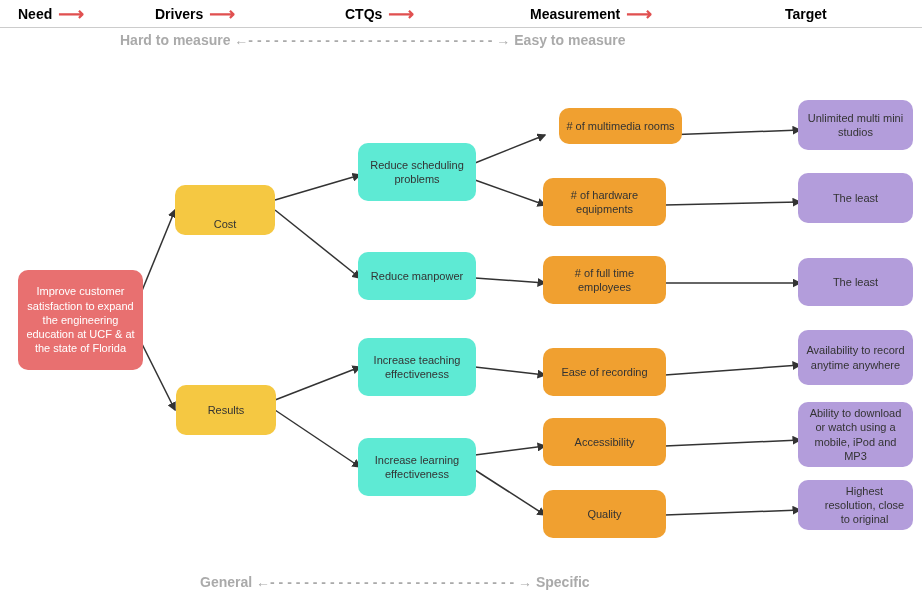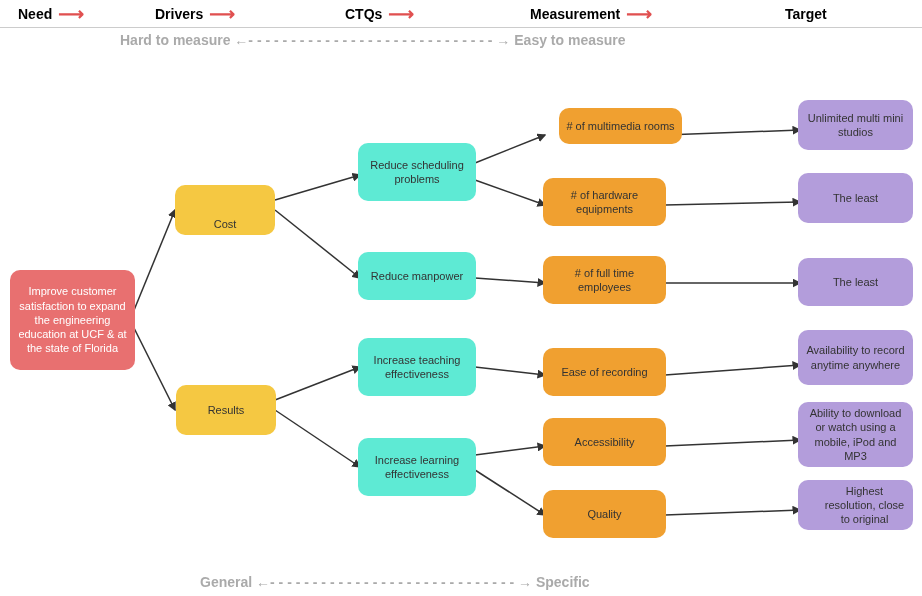--- a/index.html
+++ b/index.html
@@ -55,20 +55,21 @@
       text-align: center;
       font-size: 11px;
       font-weight: normal;
       color: #333;
       padding: 4px 6px;
       line-height: 1.3;
     }
     .box-red {
       background: #e87070;
       color: #fff;
+      margin-left: 8px;
     }
     .box-yellow {
       background: #f5c842;
     }
     .box-green {
       background: #5eead4;
     }
     .box-orange {
       background: #f0a030;
     }

